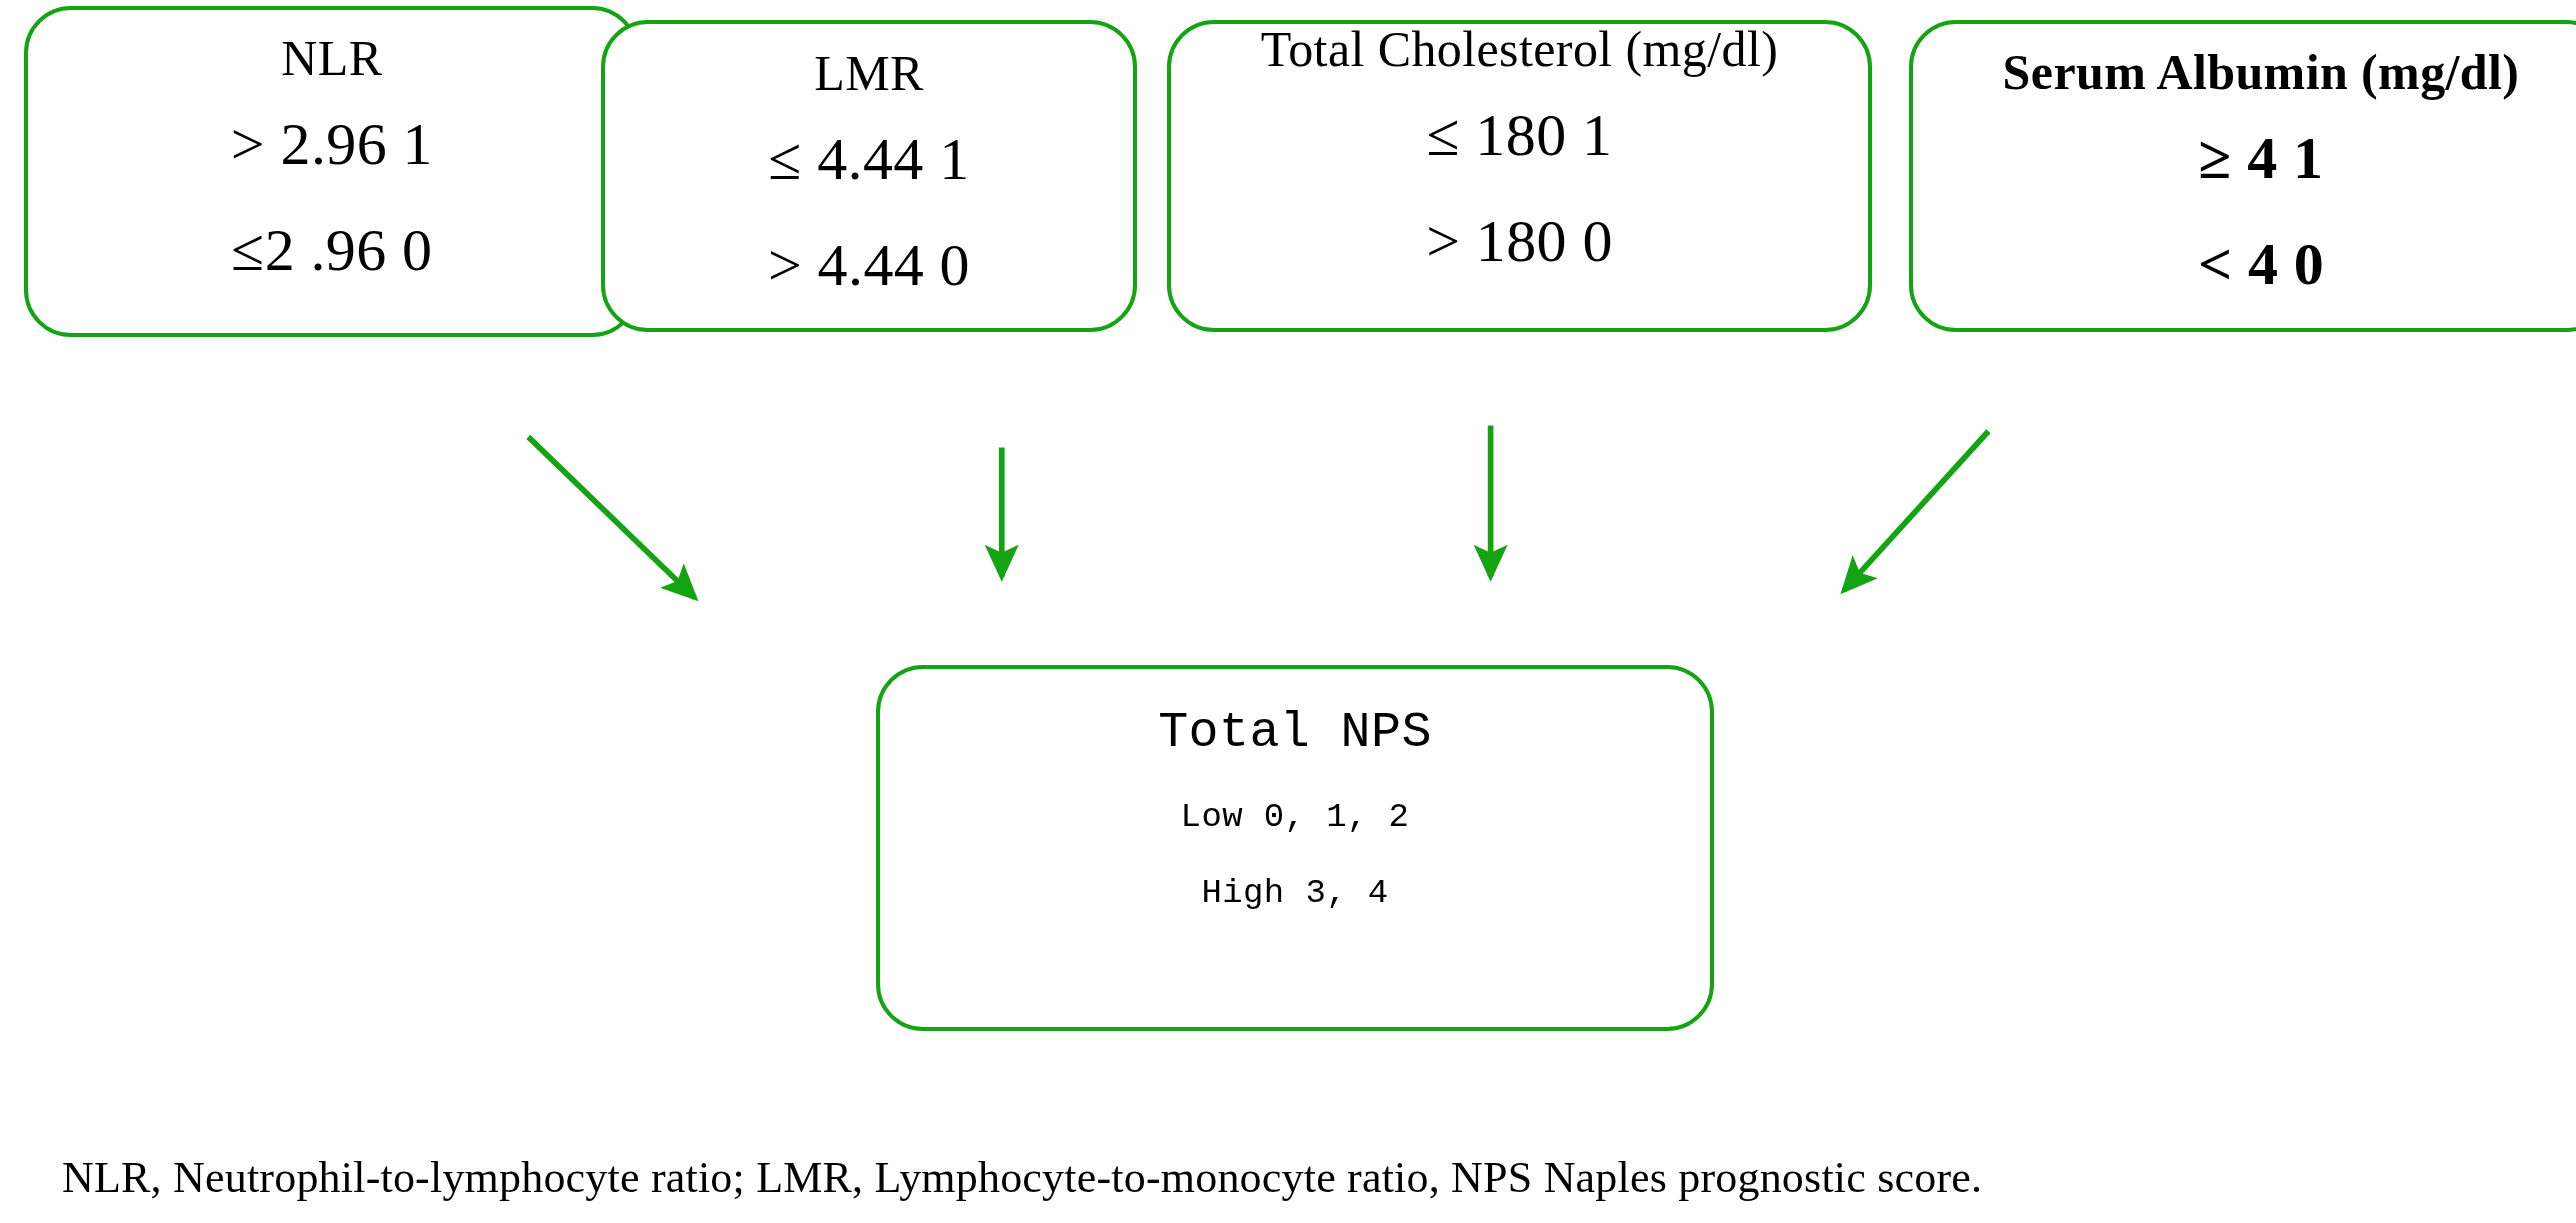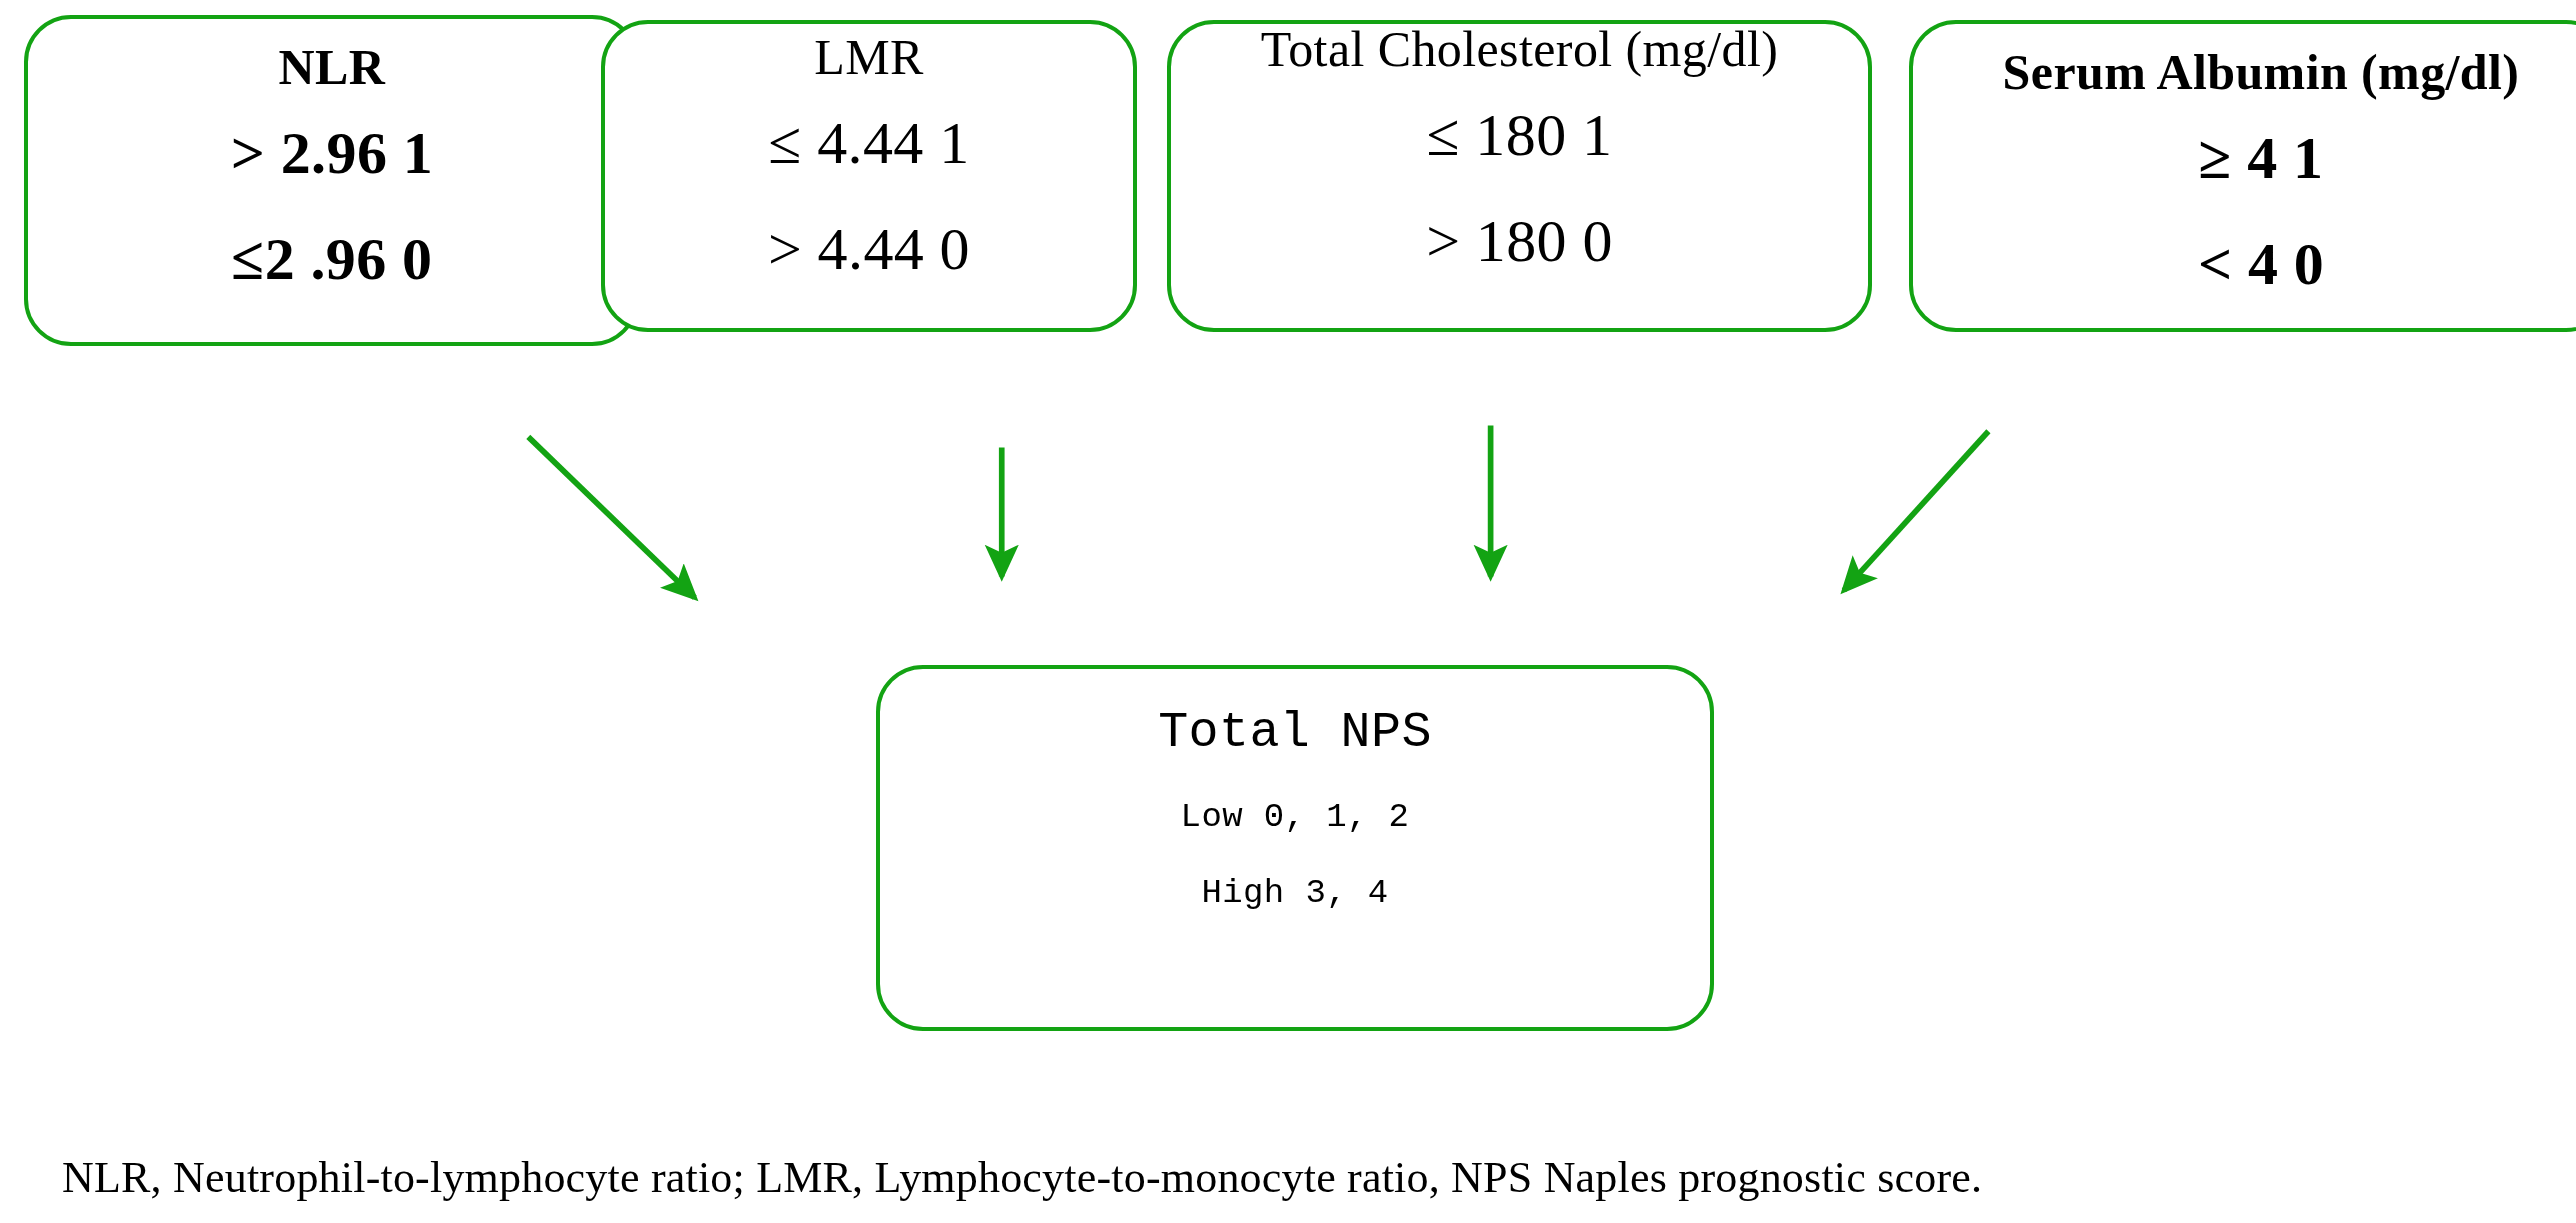--- a/index.html
+++ b/index.html
@@ -37,27 +37,26 @@
     letter-spacing: 0.4px;
   }
   .node-row {
     font-size: 60px;
     line-height: 1;
     white-space: nowrap;
     letter-spacing: 0.4px;
   }
   
   #box-nlr {
-    left: 24.4px;  top: 15px;  width: 615px;  height: 331px;
+    left: 24.4px;  top: 6px;  width: 615px;  height: 331px;
     padding-top: 23px;
-    font-weight: bold;
   }
   #box-lmr {
     left: 601px; top: 19.5px;  width: 536px;  height: 312px;
-    padding-top: 8px;
+    padding-top: 24px;
   }
   #box-chol {
     left: 1167px; top: 19.5px; width: 705px;  height: 312px;
   }
   #box-alb {
     left: 1909px; top: 19.5px; width: 704px;  height: 312px;
     padding-top: 23px;
     font-weight: bold;
   }
   .node-title { margin-bottom: 31px; }

